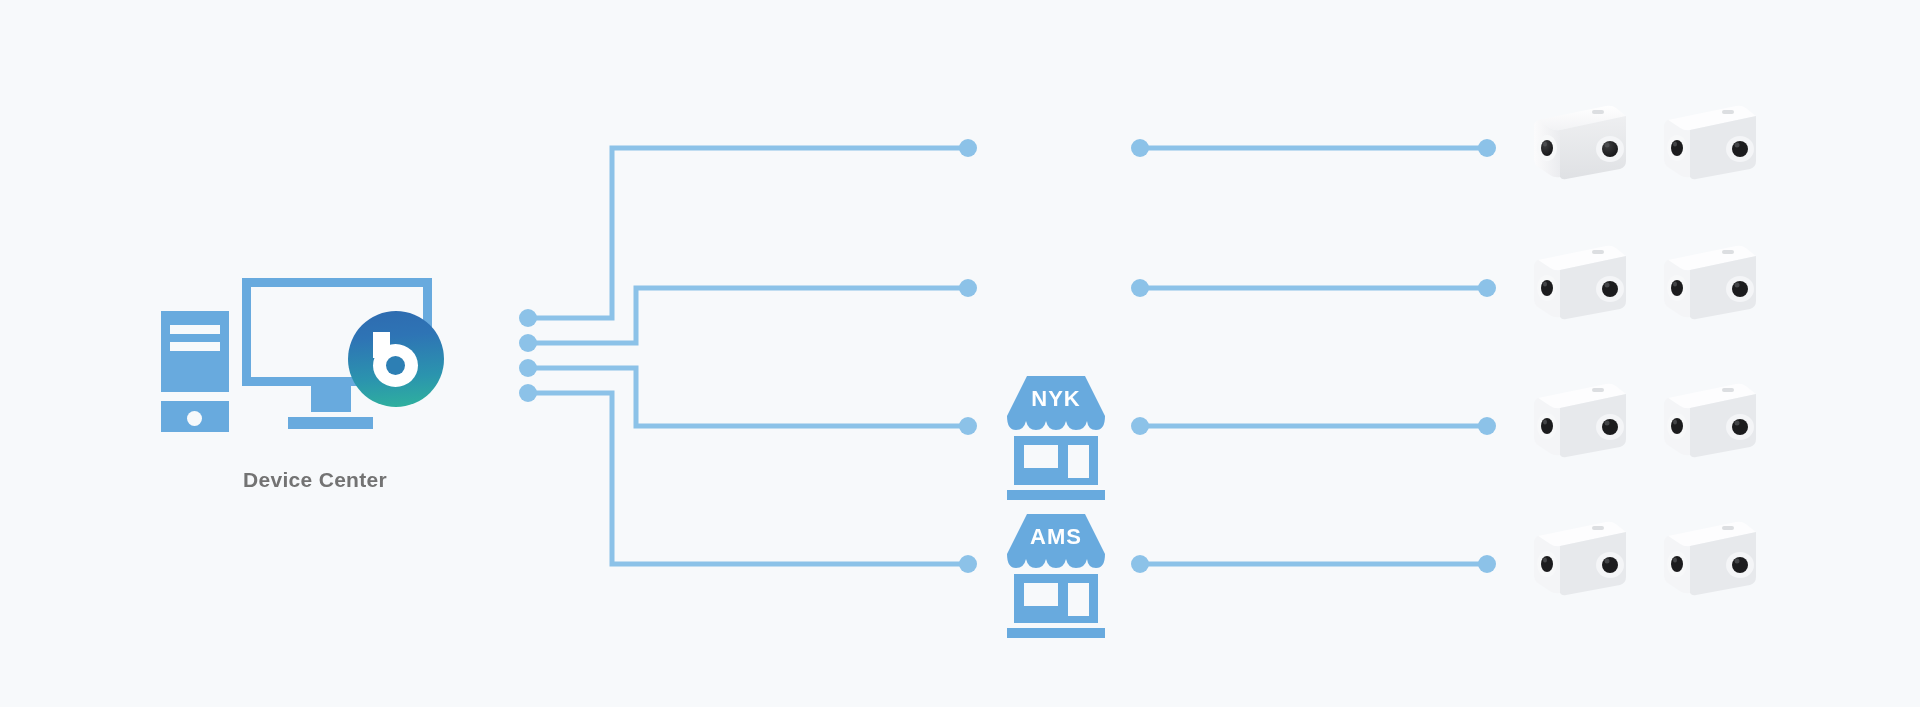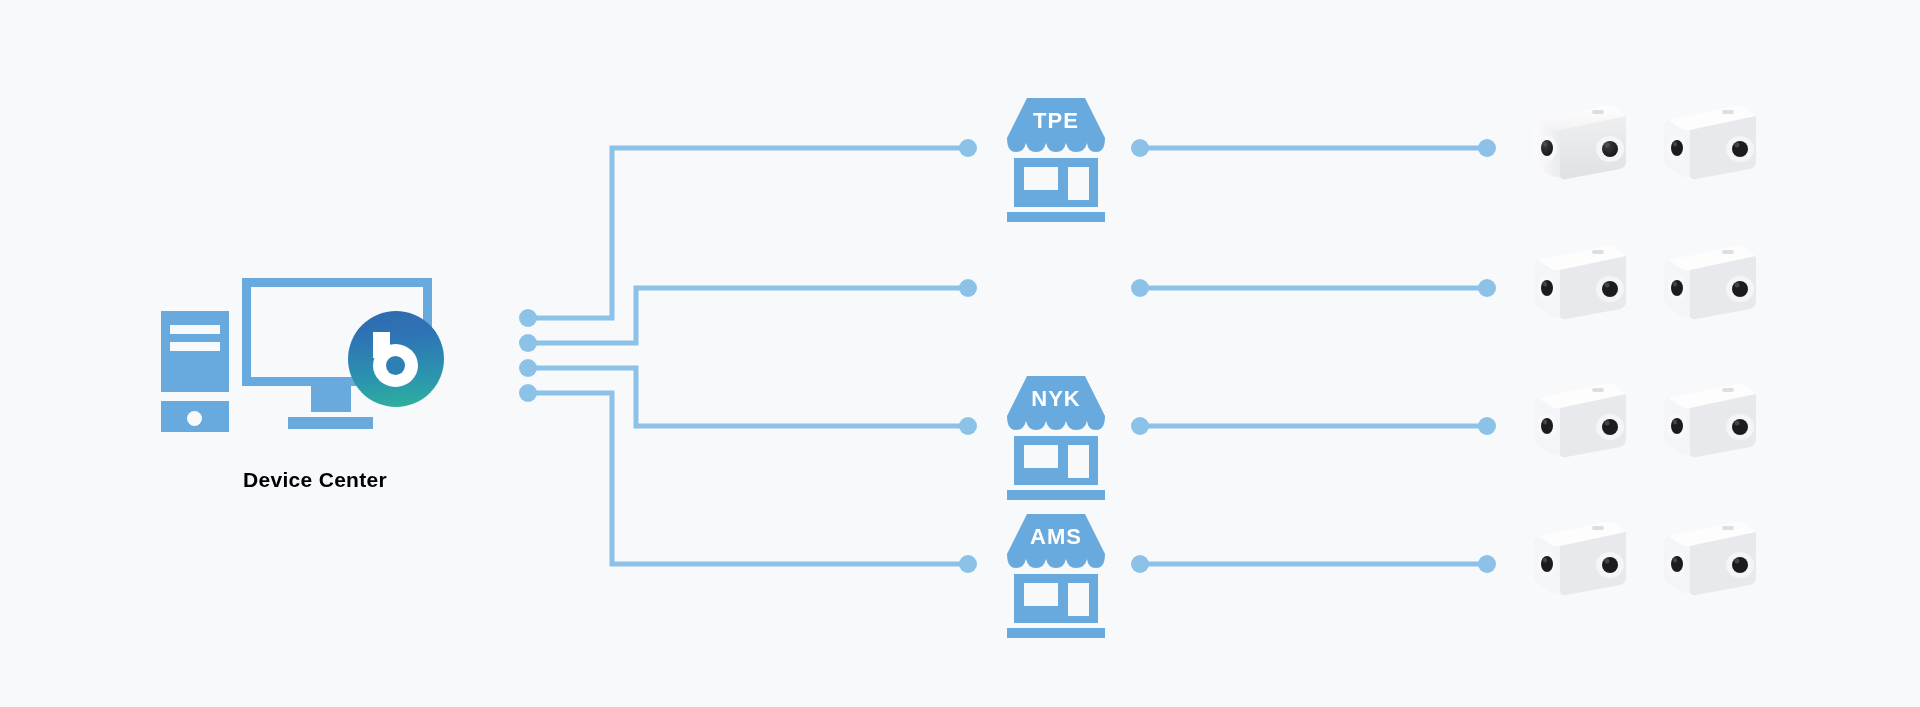--- a/index.html
+++ b/index.html
@@ -132,21 +132,21 @@
   }
 
   .dc-label {
     position: absolute;
     left: 0;
     top: 198px;
     width: 330px;
     text-align: center;
     font-size: 21px;
     font-weight: bold;
-    color: #000000;
+    color: #737373;
     letter-spacing: 0.3px;
   }
 
   
   #wiring {
     position: absolute;
     left: 0;
     top: 0;
     width: 1920px;
     height: 707px;
@@ -285,31 +285,20 @@
       <circle cx="1140" cy="426" r="9"></circle>
       <circle cx="1140" cy="564" r="9"></circle>
 
       <circle cx="1487" cy="148" r="9"></circle>
       <circle cx="1487" cy="288" r="9"></circle>
       <circle cx="1487" cy="426" r="9"></circle>
       <circle cx="1487" cy="564" r="9"></circle>
     </g>
   </svg>
 
-  <div class="store" style="left:1005px; top:96px;">
-    <svg class="awning" viewBox="0 0 102 64" xmlns="http://www.w3.org/2000/svg">
-      <path fill="#68aade" d="M22 2 H80 L100 42 Q100 56 91 56 Q83 56 82 47 Q80 56 71 56 Q63 56 61 47 Q59 56 51 56 Q43 56 41 47 Q39 56 31 56 Q23 56 21 47 Q19 56 11 56 Q2 56 2 42 Z"></path>
-    </svg>
-    <div class="store-code">TPE</div>
-    <div class="store-body">
-      <div class="store-window"></div>
-      <div class="store-door"></div>
-    </div>
-    <div class="store-base"></div>
-  </div>
 
 
   <div class="store" style="left:1005px; top:374px;">
     <svg class="awning" viewBox="0 0 102 64" xmlns="http://www.w3.org/2000/svg">
       <path fill="#68aade" d="M22 2 H80 L100 42 Q100 56 91 56 Q83 56 82 47 Q80 56 71 56 Q63 56 61 47 Q59 56 51 56 Q43 56 41 47 Q39 56 31 56 Q23 56 21 47 Q19 56 11 56 Q2 56 2 42 Z"></path>
     </svg>
     <div class="store-code">NYK</div>
     <div class="store-body">
       <div class="store-window"></div>
       <div class="store-door"></div>

